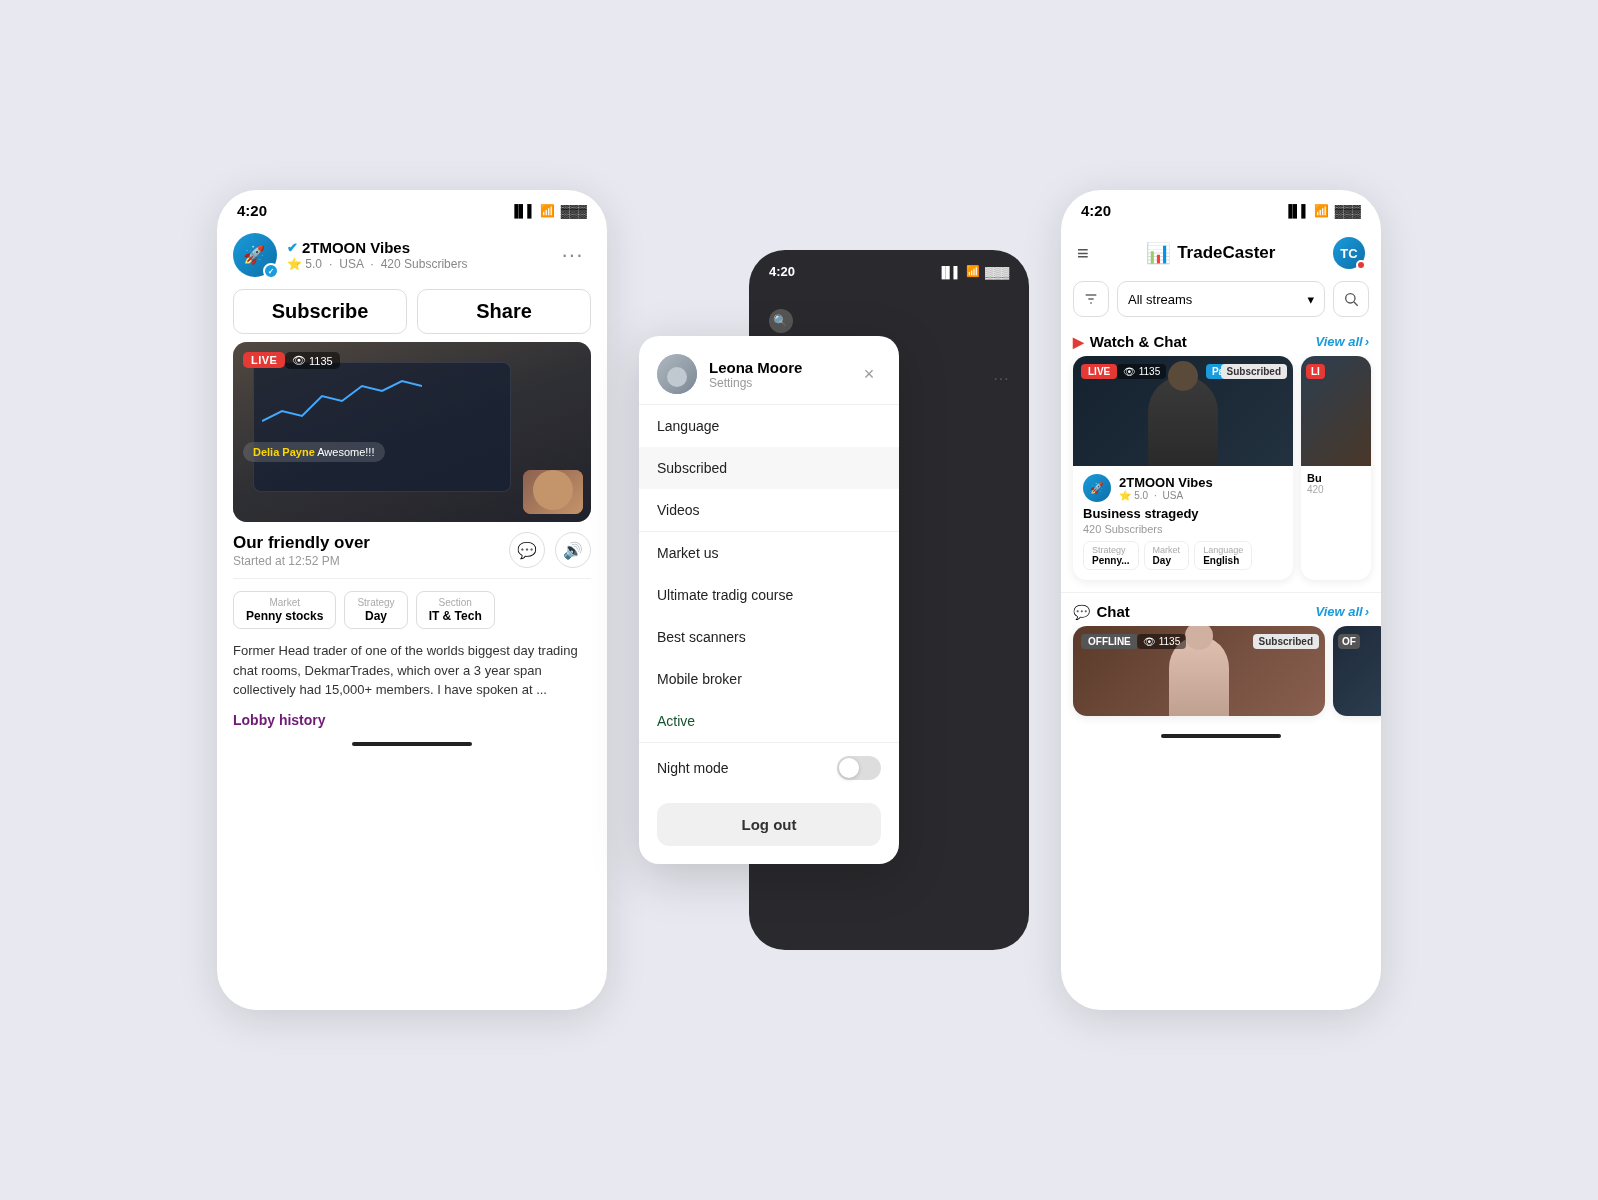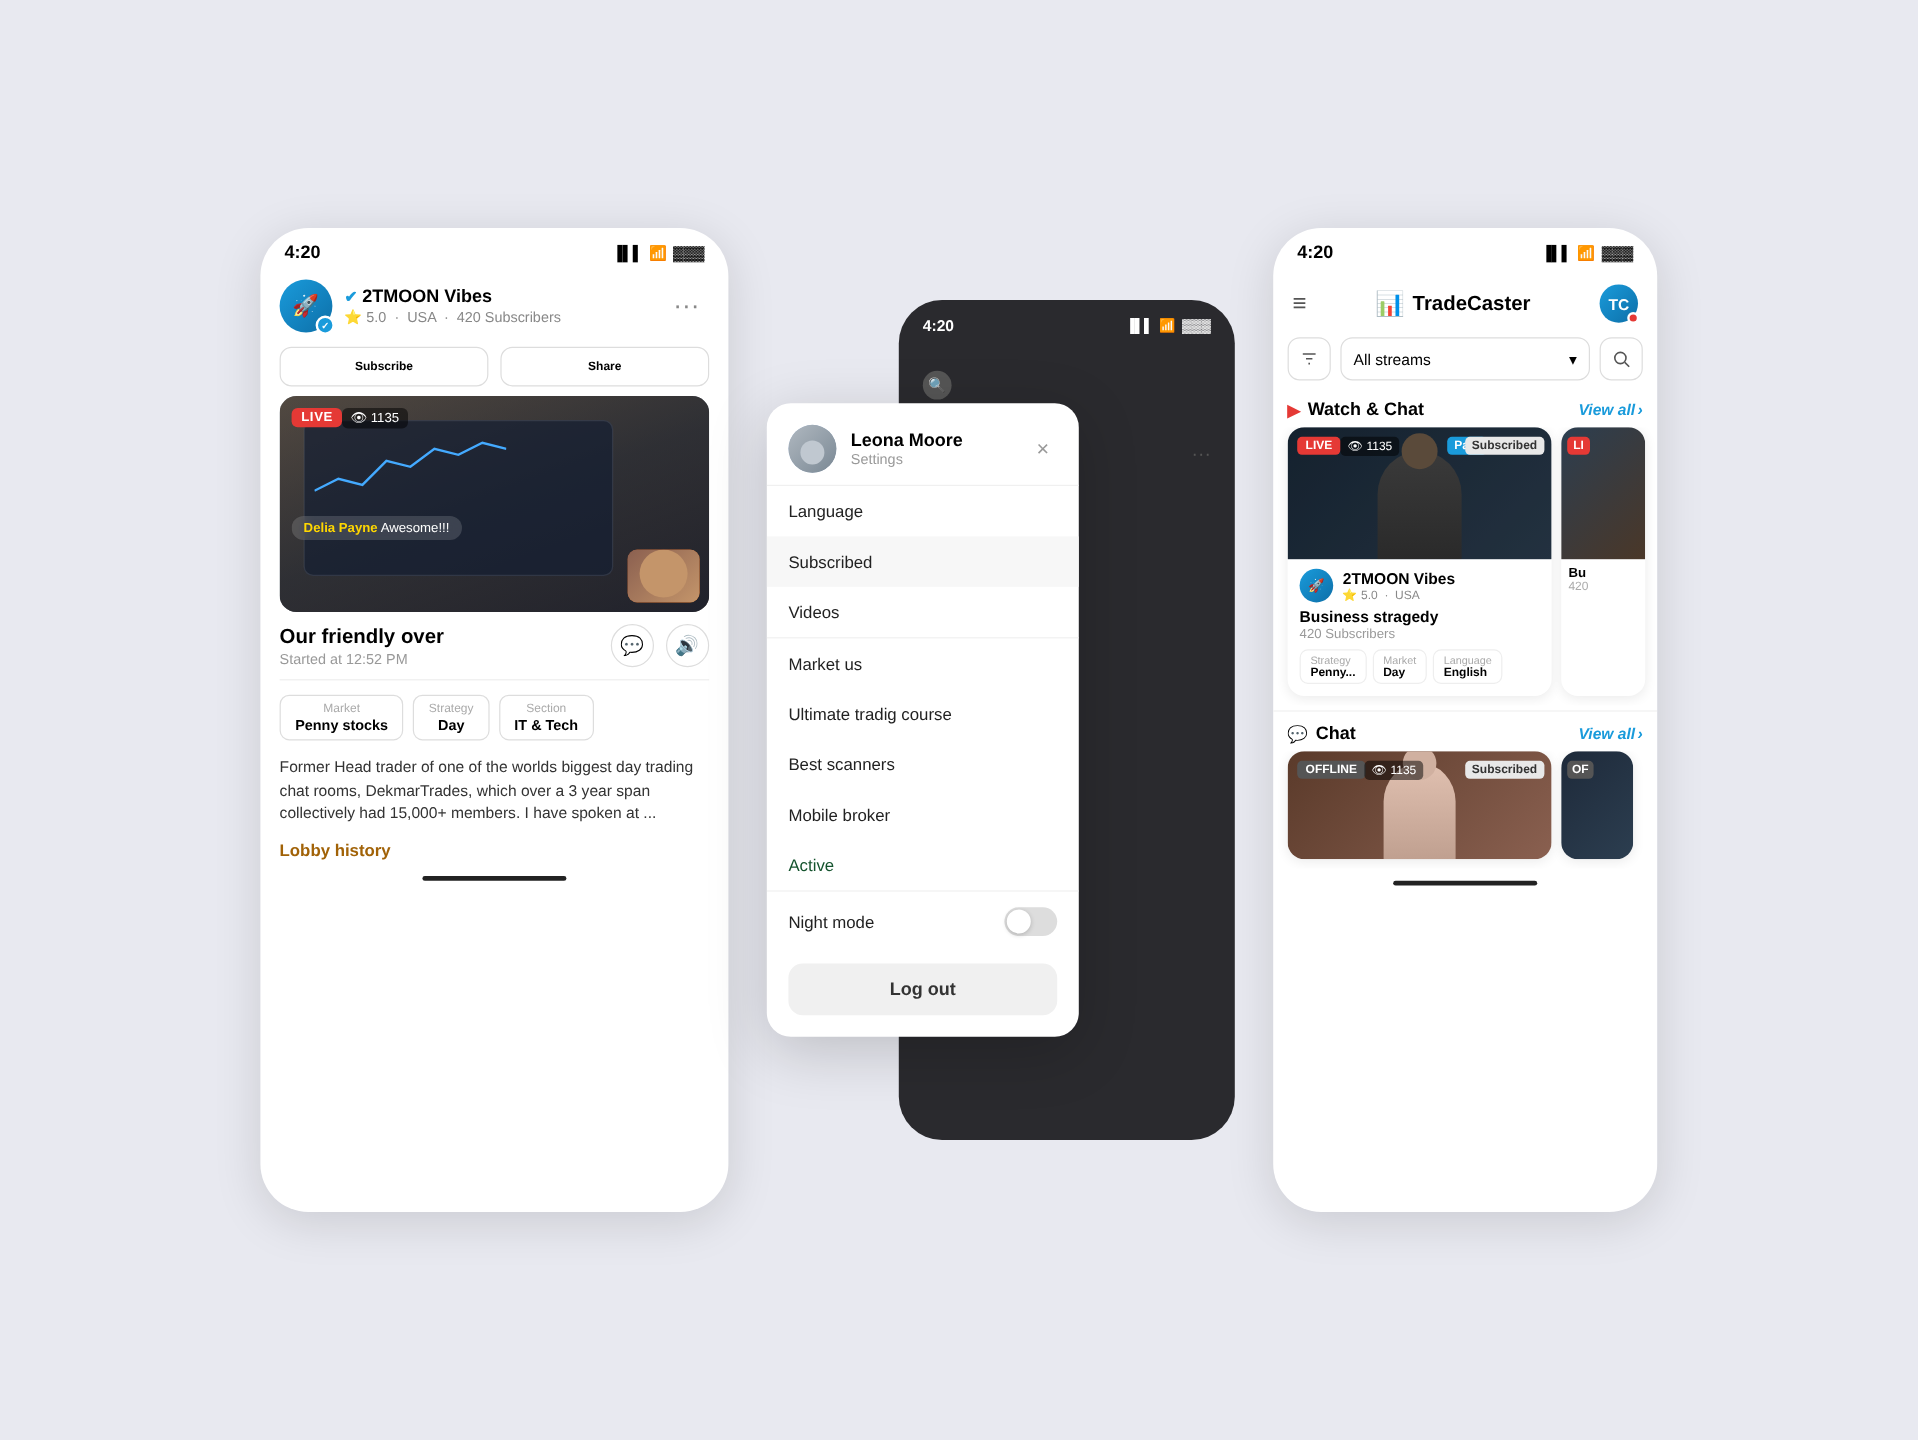--- a/index.html
+++ b/index.html
@@ -62,21 +62,21 @@
     .profile-info { flex: 1; }
     .profile-name { font-size: 15px; font-weight: 700; display: flex; align-items: center; gap: 4px; }
     .profile-meta { font-size: 12px; color: #888; margin-top: 1px; }
     .more-btn { font-size: 22px; color: #888; cursor: pointer; padding: 4px 8px; }
 
     .action-buttons {
       display: flex; gap: 10px; padding: 6px 16px 8px;
     }
     .action-btn {
       flex: 1; padding: 10px; border: 1.5px solid #ddd; border-radius: 10px;
-      background: #fff; font-size: 10px; font-weight: 600; cursor: pointer; text-align: center;
+      background: #fff; font-size: 20px; font-weight: 600; cursor: pointer; text-align: center;
     }
 
     .video-container {
       margin: 0 16px; border-radius: 14px; overflow: hidden; position: relative; height: 180px;
     }
     .video-bg {
       width: 100%; height: 100%;
       background: linear-gradient(160deg, #2c3e50 0%, #1a2a3a 50%, #3d2c1e 100%);
       position: relative; overflow: hidden;
     }
@@ -129,21 +129,21 @@
       border: 1.5px solid #ddd; border-radius: 8px; padding: 5px 12px;
       font-size: 12px; text-align: center;
     }
     .tag-label { color: #aaa; font-size: 10px; margin-bottom: 1px; }
     .tag-value { font-weight: 700; font-size: 12px; }
 
     .description {
       padding: 8px 16px; font-size: 13px; color: #333; line-height: 1.5;
     }
     .lobby-history-link {
-      color: #a16207; font-weight: 600; font-size: 14px;
+      color: #701a75; font-weight: 600; font-size: 14px;
       padding: 4px 16px; cursor: pointer; display: block;
     }
 
     
     .home-indicator {
       display: flex; justify-content: center; padding: 10px 0 8px;
     }
     .home-bar { width: 120px; height: 4px; background: #222; border-radius: 2px; }
 
     
@@ -330,21 +330,21 @@
     .card-tag-label { color: #aaa; font-size: 9px; }
     .card-tag-value { font-weight: 700; font-size: 10px; }
 
     .chat-section {
       border-top: 1px solid #f0f0f0; margin-top: 4px;
     }
     .chat-cards-row {
       display: flex; gap: 8px; padding: 0 12px 8px; overflow: hidden;
     }
     .chat-card {
-      width: 220px; flex-shrink: 0; border-radius: 14px; overflow: hidden;
+      width: 252px; flex-shrink: 0; border-radius: 14px; overflow: hidden;
       background: #fff; box-shadow: 0 2px 10px rgba(0,0,0,0.08);
     }
     .chat-card-thumb {
       height: 80px; position: relative; overflow: hidden;
       background: linear-gradient(135deg, #3a2c1e, #5a3a20);
     }
     .chat-card-thumb2 {
       height: 80px; position: relative; overflow: hidden;
       background: linear-gradient(135deg, #1e2a3a, #2c3e50);
     }

